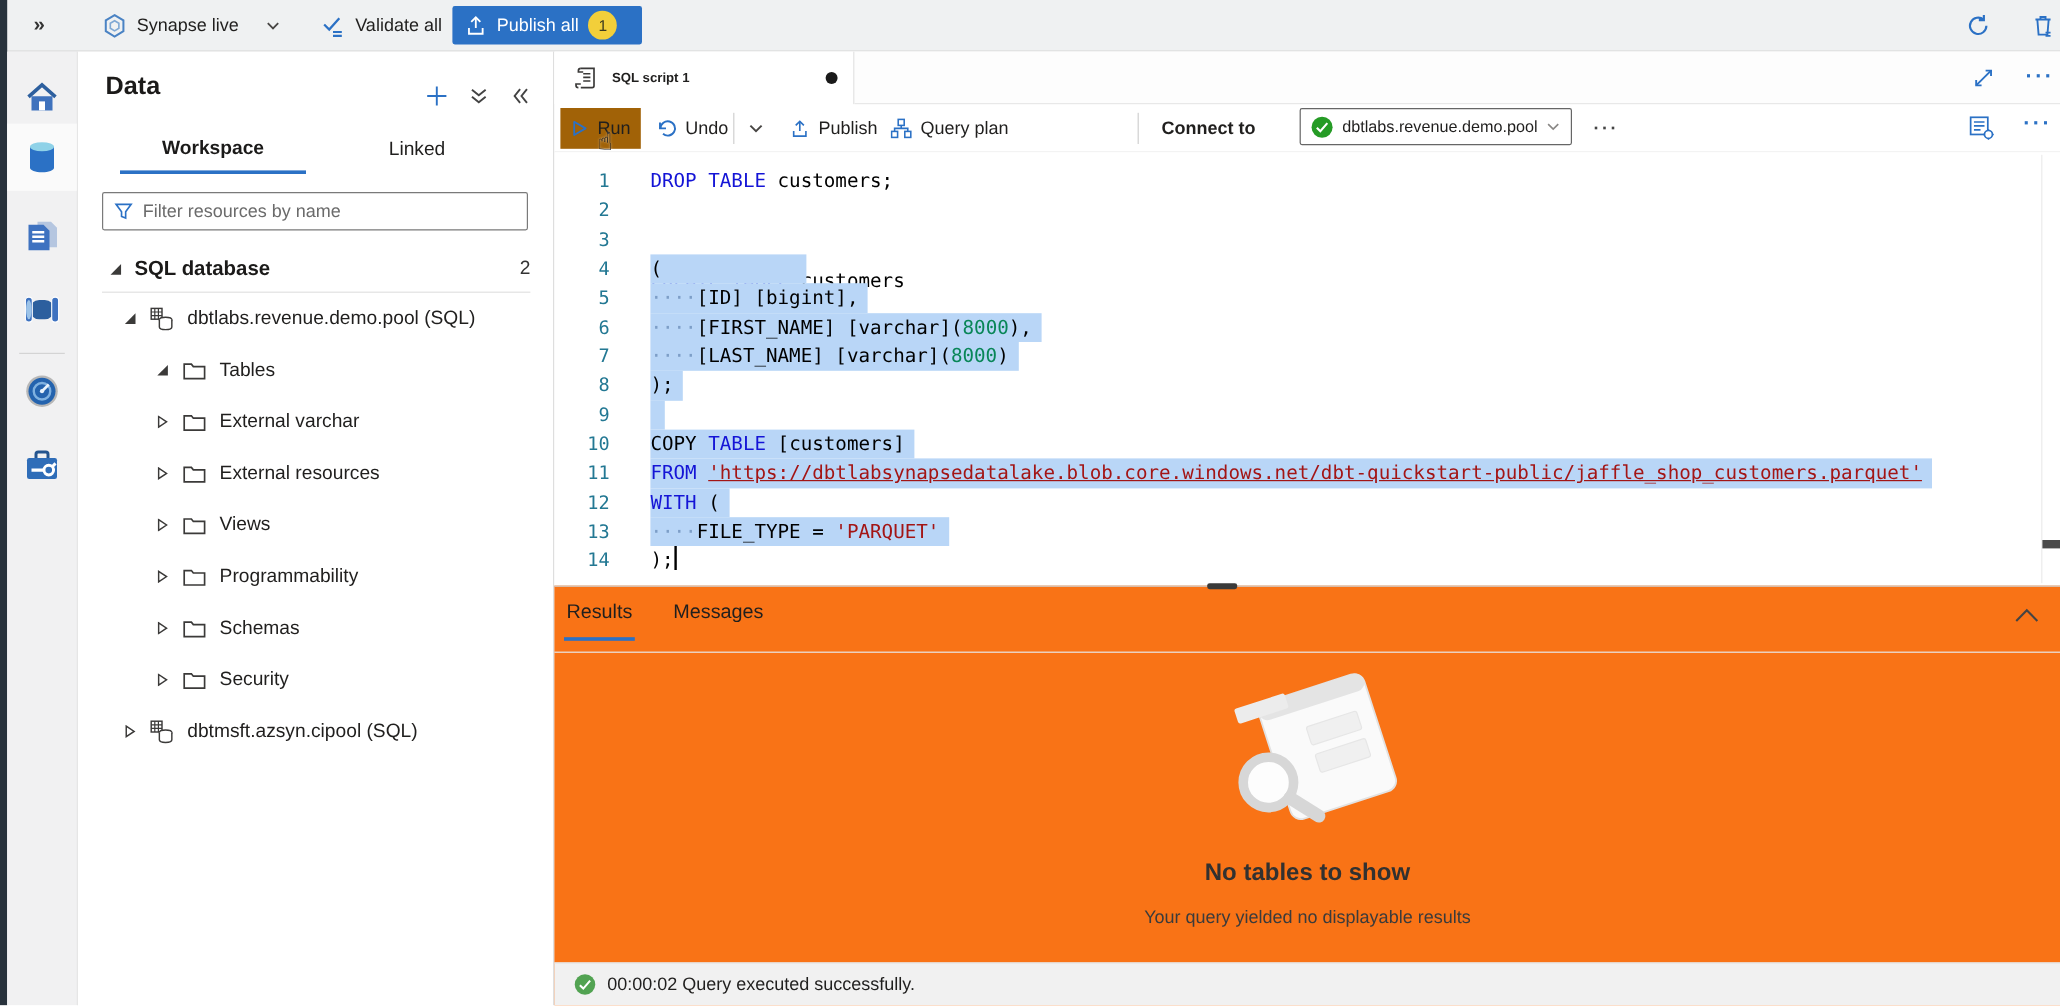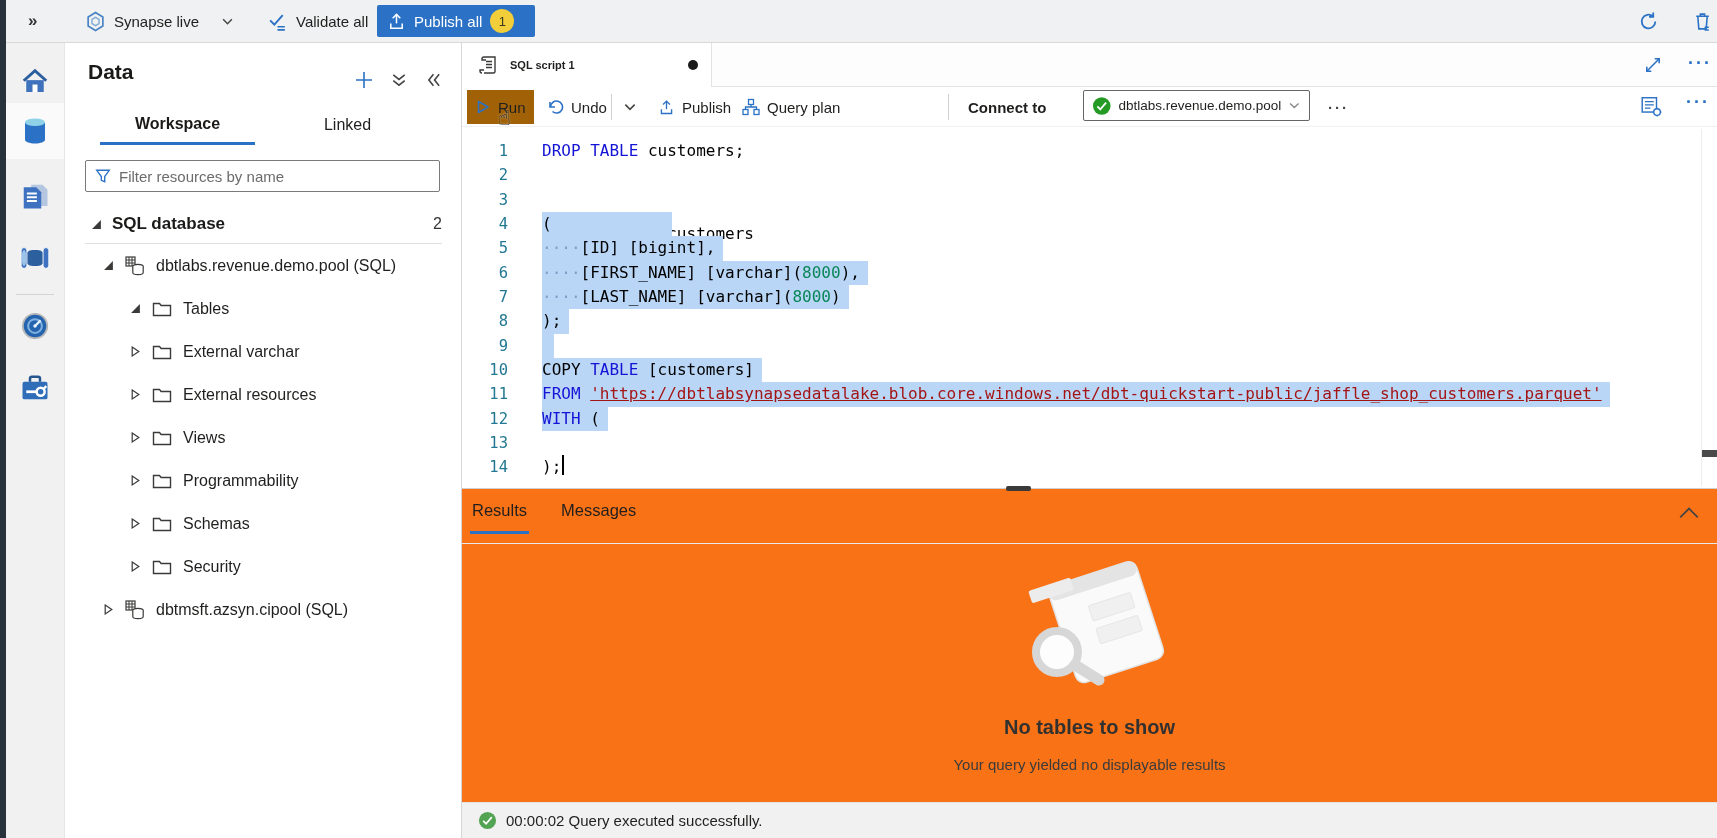--- a/index.html
+++ b/index.html
@@ -460,21 +460,21 @@
         <div class="cl"><span class="ln">3</span><span class="selwrap" style="padding-right: 8px; margin-top: 34px;"><span class="kw">CREATE TABLE</span><span class="pl"> customers</span></span></div>
         <div class="cl"><span class="ln">4</span><span class="selwrap" style="padding-right: 120px;"><span class="pl">(</span></span></div>
         <div class="cl"><span class="ln">5</span><span class="selwrap" style="padding-right: 8px;"><span class="ws">····</span><span class="pl">[ID] [bigint],</span></span></div>
         <div class="cl"><span class="ln">6</span><span class="selwrap" style="padding-right: 8px;"><span class="ws">····</span><span class="pl">[FIRST_NAME] [varchar](</span><span class="num">8000</span><span class="pl">),</span></span></div>
         <div class="cl"><span class="ln">7</span><span class="selwrap" style="padding-right: 8px;"><span class="ws">····</span><span class="pl">[LAST_NAME] [varchar](</span><span class="num">8000</span><span class="pl">)</span></span></div>
         <div class="cl"><span class="ln">8</span><span class="selwrap" style="padding-right: 8px;"><span class="pl">);</span></span></div>
         <div class="cl"><span class="ln">9</span><span class="selwrap" style="padding-right: 12px;"></span></div>
         <div class="cl"><span class="ln">10</span><span class="selwrap" style="padding-right: 8px;"><span class="pl">COPY </span><span class="kw">TABLE</span><span class="pl"> [customers]</span></span></div>
         <div class="cl"><span class="ln">11</span><span class="selwrap" style="padding-right: 8px;"><span class="kw">FROM</span><span class="pl"> </span><span class="url">'https://dbtlabsynapsedatalake.blob.core.windows.net/dbt-quickstart-public/jaffle_shop_customers.parquet'</span></span></div>
         <div class="cl"><span class="ln">12</span><span class="selwrap" style="padding-right: 8px;"><span class="kw">WITH</span><span class="pl"> (</span></span></div>
-        <div class="cl"><span class="ln">13</span></div>
+        <div class="cl"><span class="ln">13</span><span class="selwrap" style="padding-right: 8px;"><span class="ws">····</span><span class="pl">FILE_TYPE = </span><span class="str">'PARQUET'</span></span></div>
         <div class="cl"><span class="ln">14</span><span class="pl">);</span><span class="caret"></span></div>
       </div>
     <div class="scrolltrack"></div>
     <div class="scrollthumb"></div>
   </div>
 
   <div class="abs cursor-hand">☝</div>
 
   <div class="abs results">
     <div class="grip"></div>

